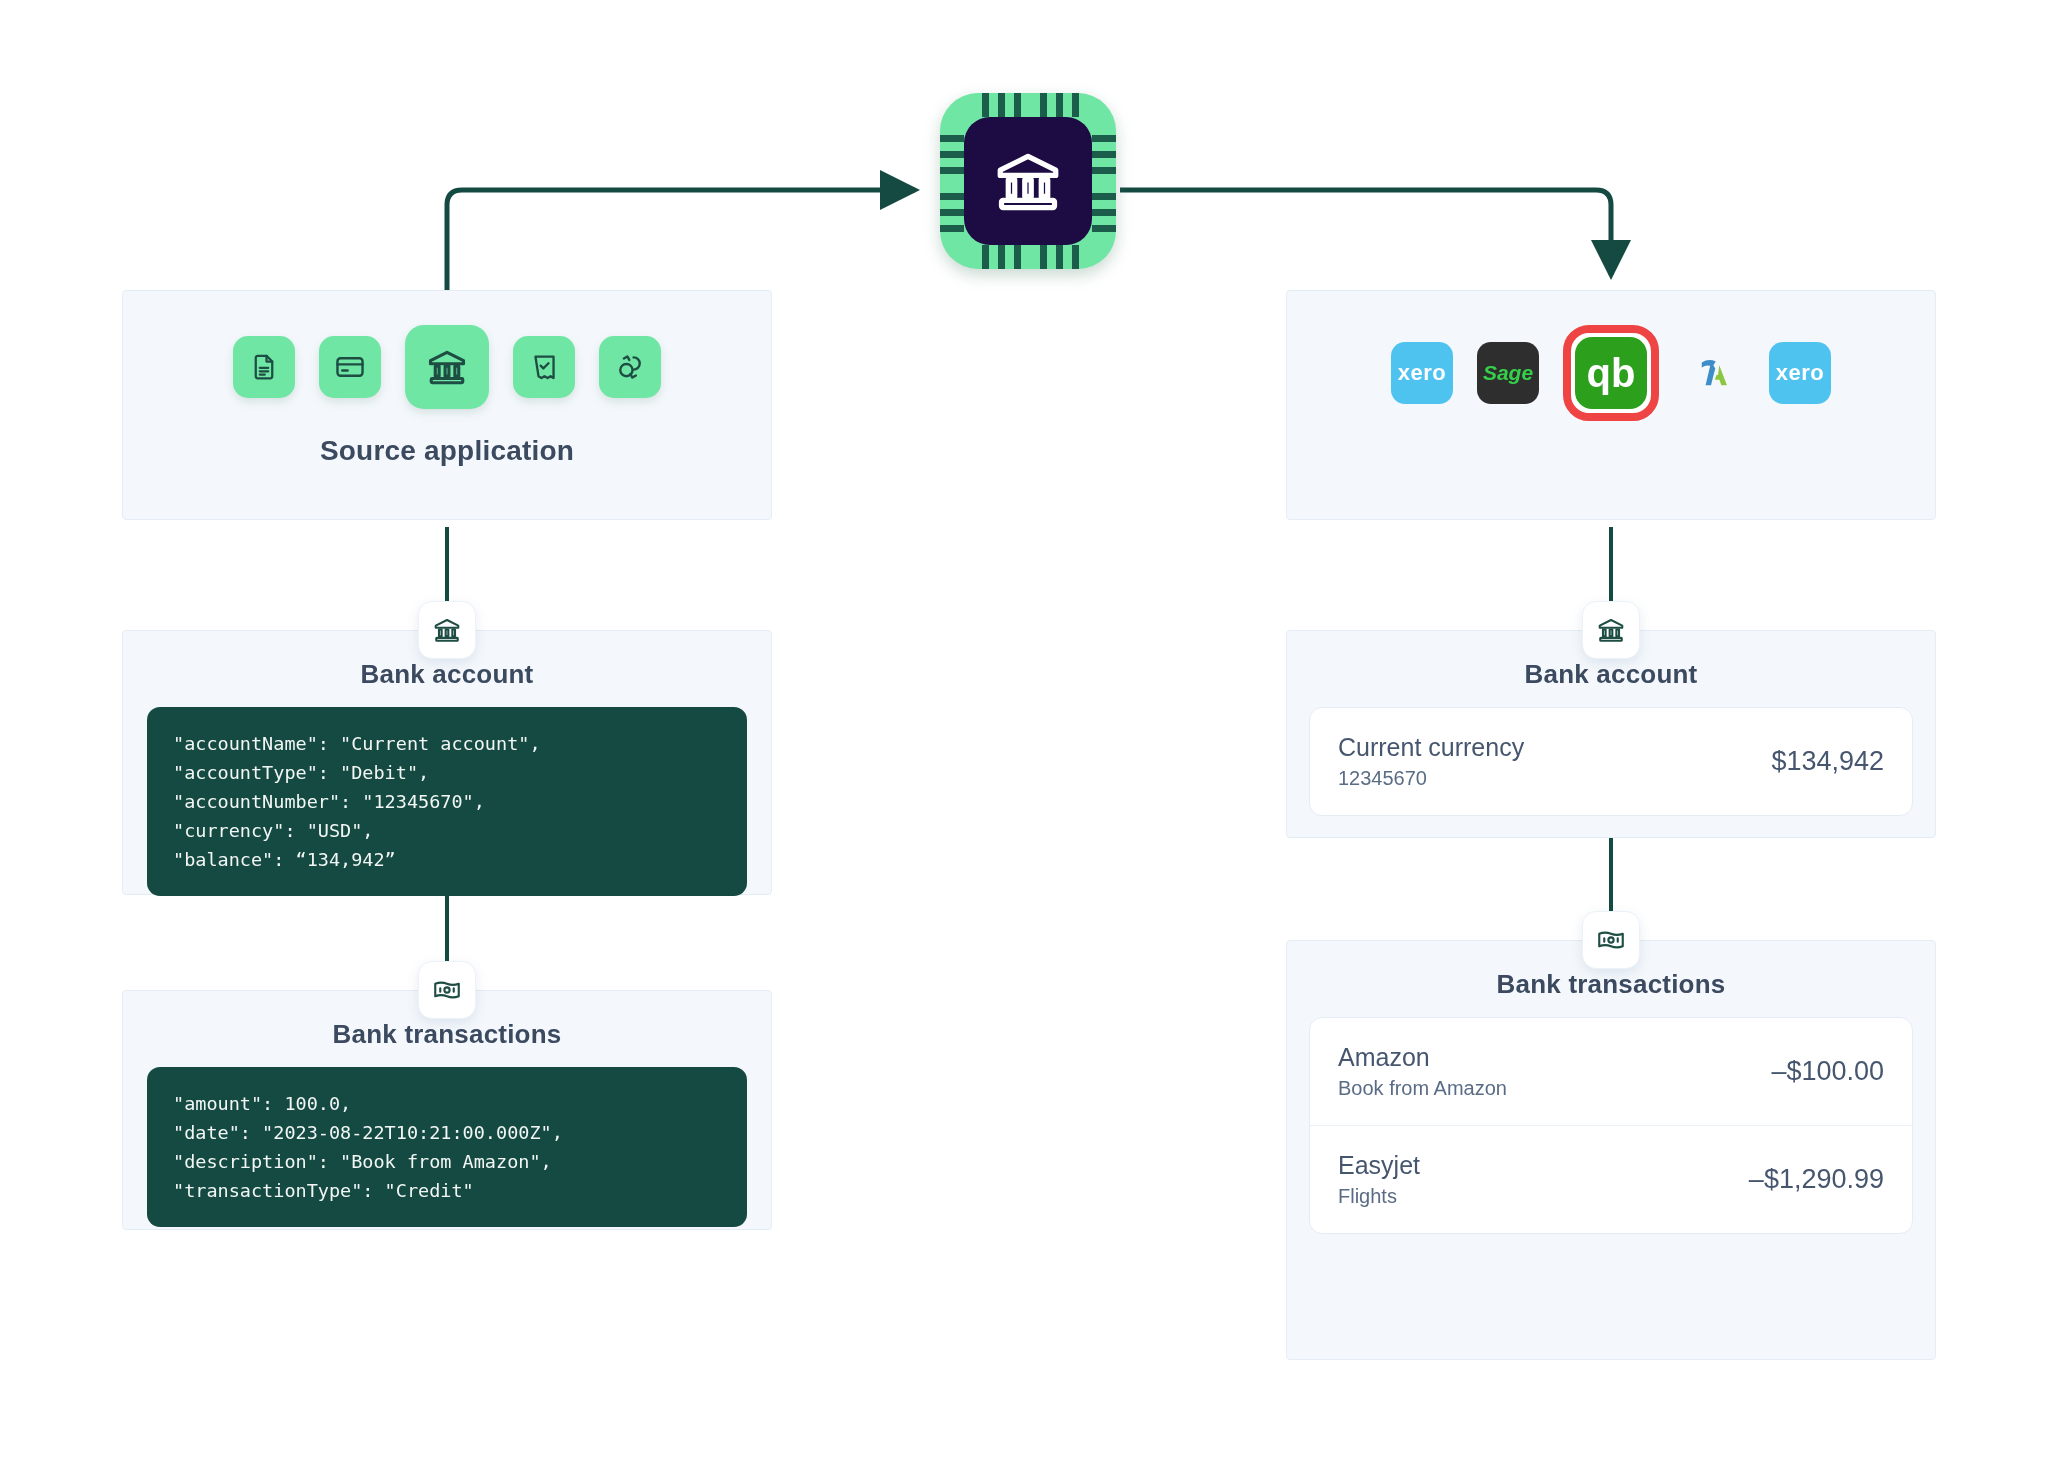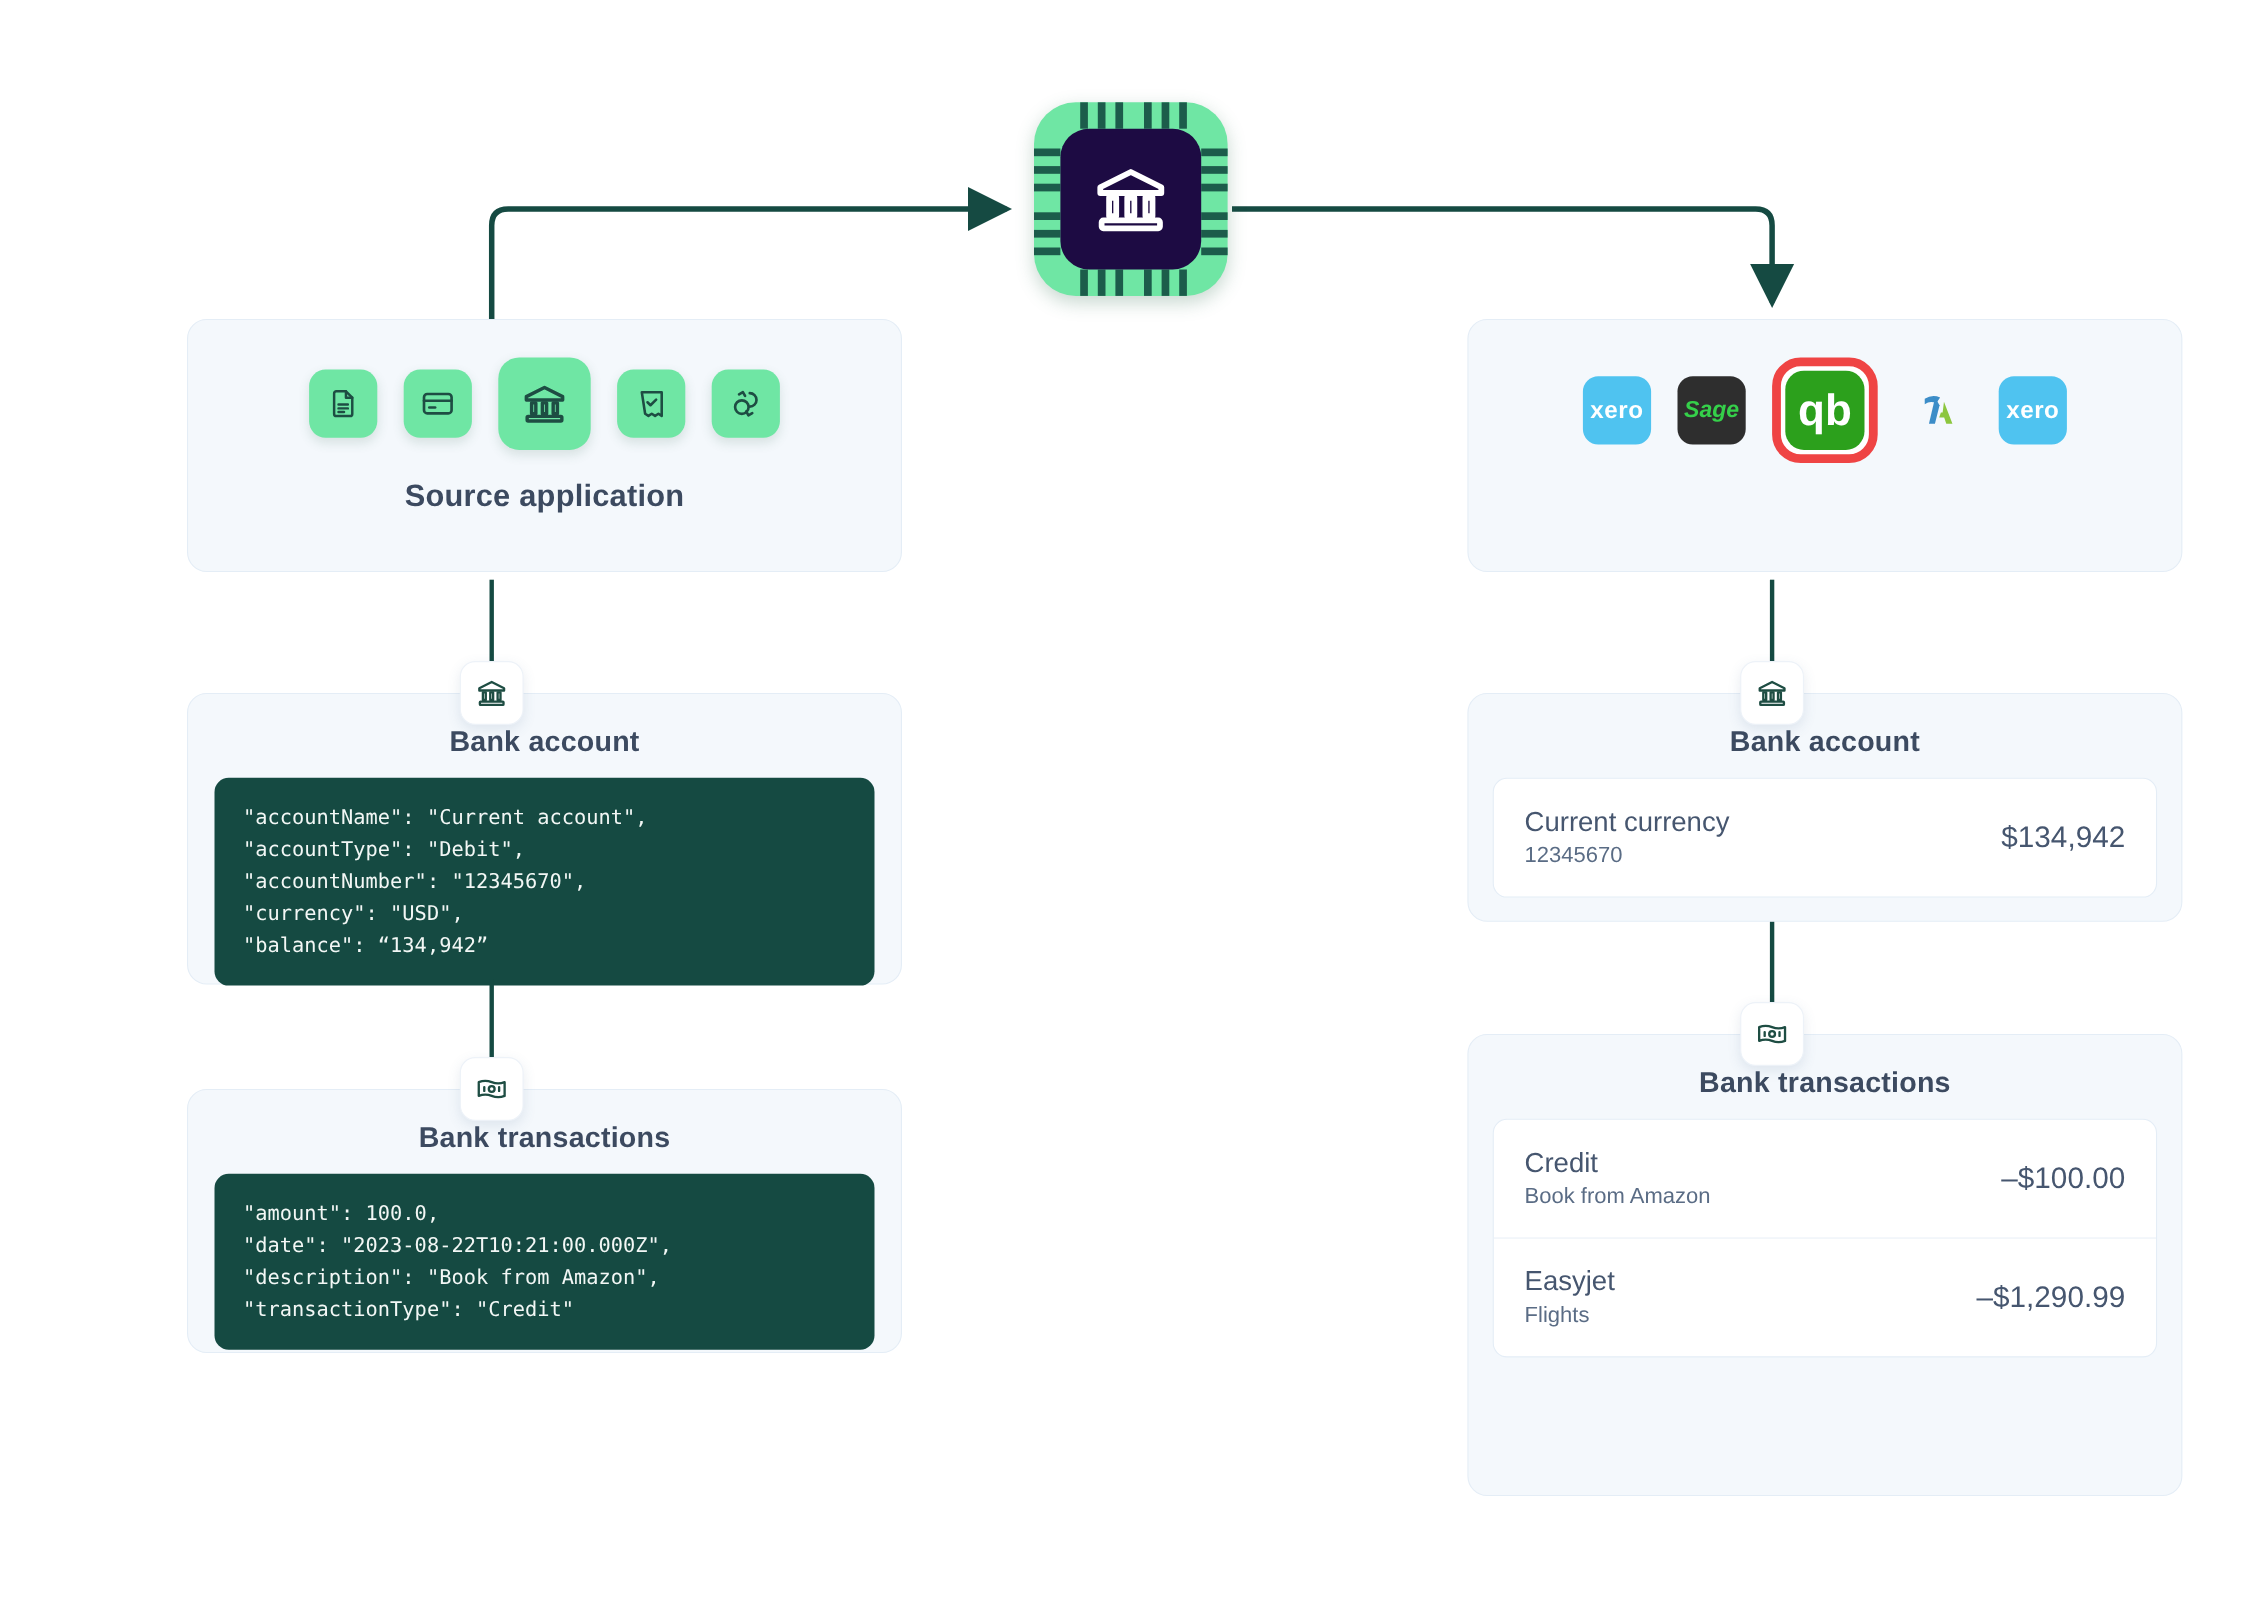--- a/index.html
+++ b/index.html
@@ -14,23 +14,22 @@
     background:#ffffff;
     border-radius:28px;
     overflow:hidden;
   }
 
   
   .card{
     position:absolute;
     background:#F4F8FC;
     border:1px solid #E4EDF6;
-    border-radius:18px;
-    box-sizing:border-box;
-    margin-left:48px;
+    border-radius:4px;
+    box-sizing:border-box;
   }
   .card-title{
     text-align:center;
     color:#3C4A60;
     font-weight:bold;
     letter-spacing:.2px;
   }
 
   
   .panel{height:230px;}
@@ -342,21 +341,21 @@
       <path d="M2.6 7 q4.7-1.9 9.4 0 t9.4 0 v10 q-4.7 1.9-9.4 0 t-9.4 0 Z"></path>
       <circle cx="12" cy="12" r="2.1"></circle>
       <path d="M6.6 10.6 v2.8 M17.4 10.6 v2.8"></path>
     </svg>
   </div>
   <div class="card data-card" style="left:1286px;top:940px;width:650px;height:420px;">
     <div class="card-title">Bank transactions</div>
     <div class="rows">
       <div class="row">
         <div>
-          <div class="name">Credit</div>
+          <div class="name">Amazon</div>
           <div class="sub">Book from Amazon</div>
         </div>
         <div class="amt">–$100.00</div>
       </div>
       <div class="row">
         <div>
           <div class="name">Easyjet</div>
           <div class="sub">Flights</div>
         </div>
         <div class="amt">–$1,290.99</div>

